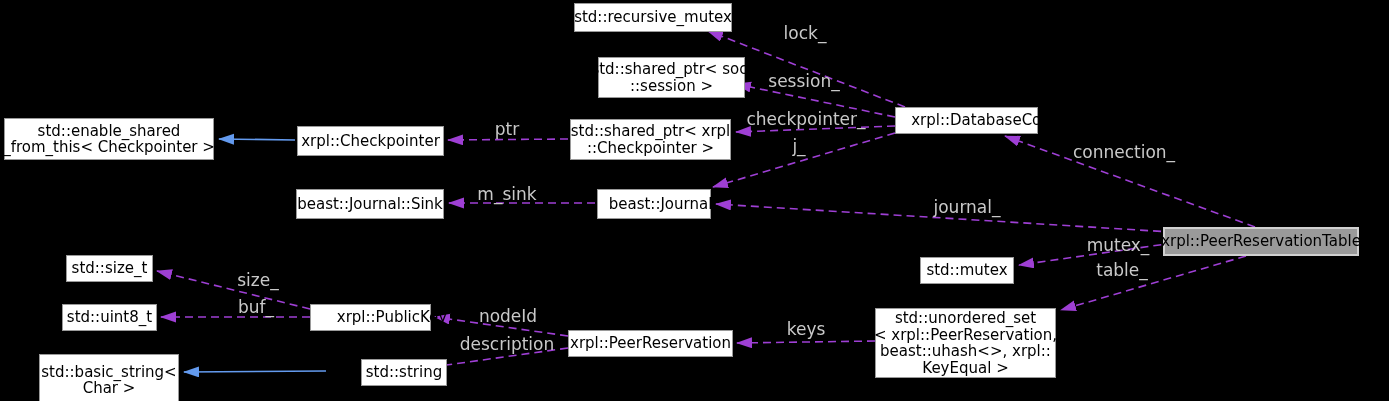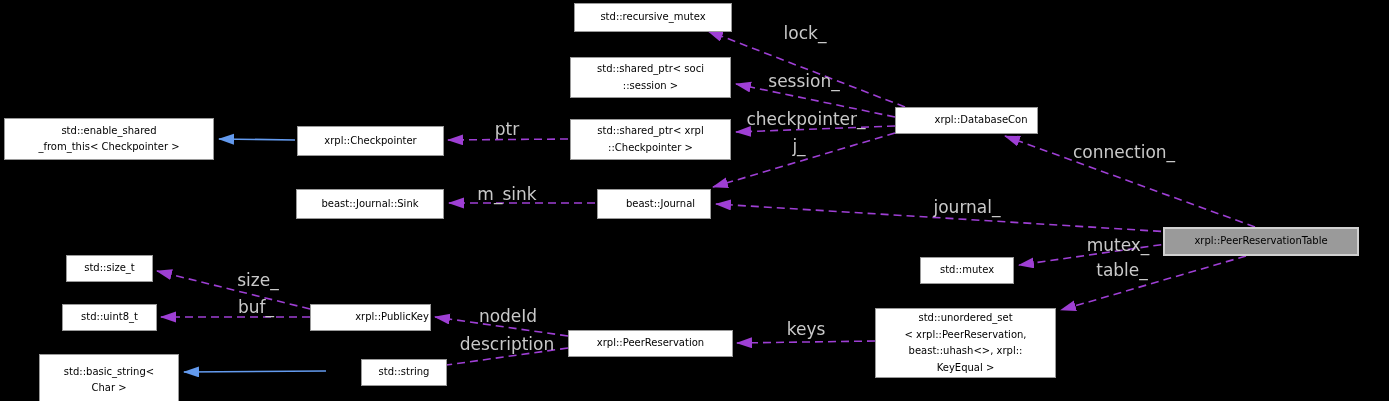--- a/index.html
+++ b/index.html
@@ -29,21 +29,21 @@
     position: absolute;
     box-sizing: border-box;
     background: var(--node-fill);
     border: 1.4px solid var(--node-border);
     color: var(--node-text);
     display: flex;
     flex-direction: column;
     align-items: center;
     justify-content: center;
     text-align: left;
-    font-size: 10px;
+    font-size: 15px;
     cursor: pointer;
   }
   .node .node-line { line-height: 16.5px; white-space: nowrap; }
   .node.highlight {
     background: var(--hl-fill);
     border: 2px solid var(--hl-border);
   }
   .edge-label {
     position: absolute;
     transform: translate(-50%, -50%);
@@ -94,21 +94,21 @@
     <div class="edge-label" style="left: 806px; top: 329px;">keys</div>
     <div class="edge-label" style="left: 508px; top: 316px;">nodeId</div>
     <div class="edge-label" style="left: 507px; top: 344px;">description</div>
     <div class="edge-label" style="left: 258px; top: 280px;">size_</div>
     <div class="edge-label" style="left: 256px; top: 307px;">buf_</div>
     <div class="edge-label" style="left: 507px; top: 129px;">ptr</div>
     <div class="edge-label" style="left: 507px; top: 194px;">m_sink</div>
     <div class="node" style="left: 574px; top: 3px; width: 158px; height: 29px;">
       <div class="node-line">std::recursive_mutex</div>
     </div>
-    <div class="node" style="left: 570px; top: 57px; width: 161px; height: 41px;">
+    <div class="node" style="left: 598px; top: 57px; width: 147px; height: 41px;">
       <div class="node-line">std::shared_ptr&lt; soci</div>
       <div class="node-line">::session &gt;</div>
     </div>
     <div class="node" style="left: 570px; top: 119px; width: 161px; height: 41px;">
       <div class="node-line">std::shared_ptr&lt; xrpl</div>
       <div class="node-line">::Checkpointer &gt;</div>
     </div>
     <div class="node" style="left: 895px; top: 107px; width: 143px; height: 27px; padding-left: 29px;">
       <div class="node-line">xrpl::DatabaseCon</div>
     </div>

